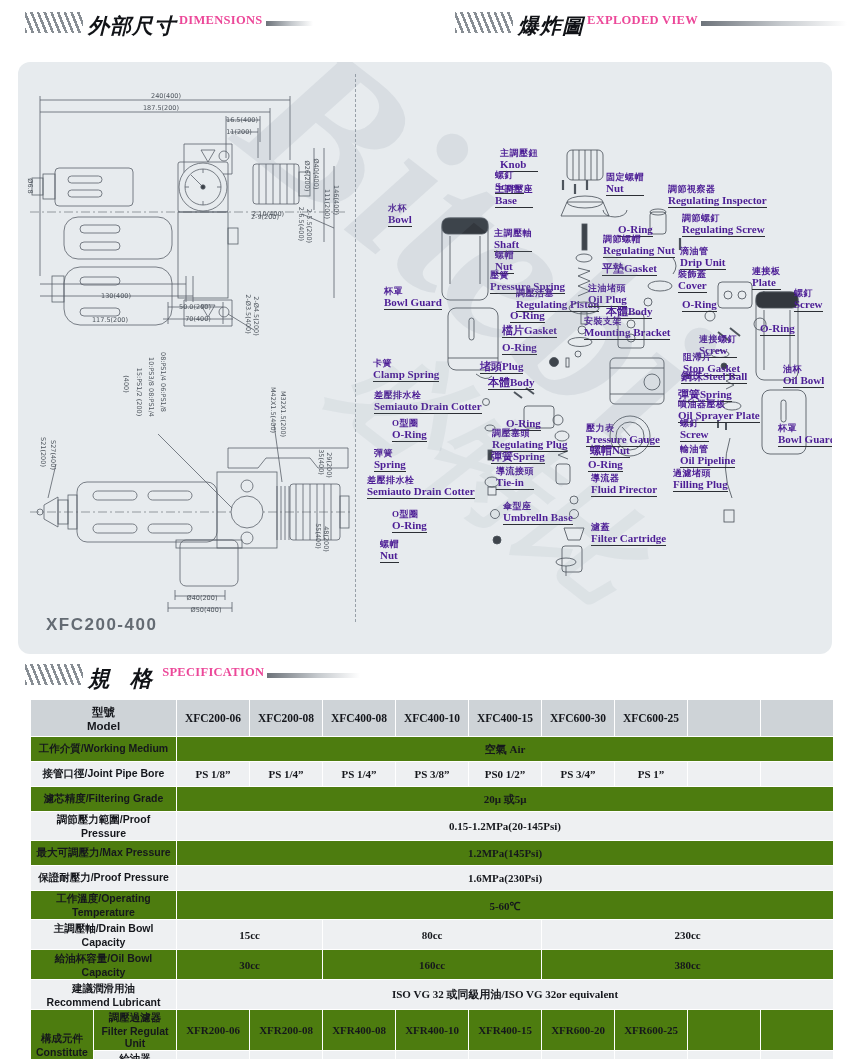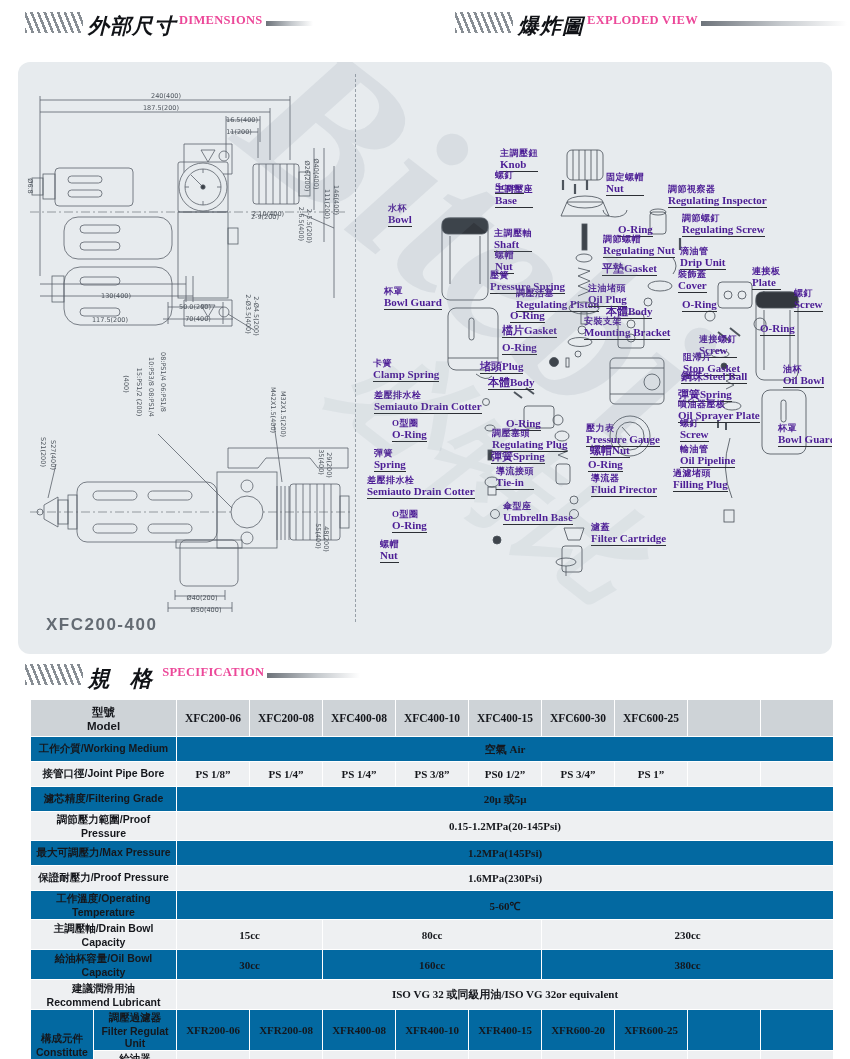--- a/index.html
+++ b/index.html
@@ -47,21 +47,21 @@
   .model-label { position:absolute; left:28px; top:553px; font-size:17px; font-weight:bold;
                  color:#646b73; letter-spacing:1.5px; z-index:2; }
 
   
   table#spec { position:absolute; left:30px; top:699px; width:792px;
                border-collapse:separate; border-spacing:1.5px; table-layout:fixed; }
   #spec td { text-align:center; vertical-align:middle; color:#15171c; background:#e9edf0;
              font-family:"Liberation Serif",serif; font-weight:bold; font-size:11px;
              padding:1px 2px; height:24px; overflow:hidden; }
   #spec tr.hd td { background:#ced3d7; height:36px; font-size:11.5px; }
-  #spec tr.a td { background:#0369a1; }
+  #spec tr.a td { background:#4d7c0f; }
   #spec tr.b td { background:#eef0f2; }
   #spec tr.t td { height:29px; }
   #spec td.lbl { font-family:"Liberation Sans",sans-serif; font-size:10.5px; letter-spacing:0; }
 </style>
 </head>
 <body>
 
 <div class="sec-head" id="head-dim">
   <span class="hatch"></span>
   <span class="zh">外部尺寸</span>

